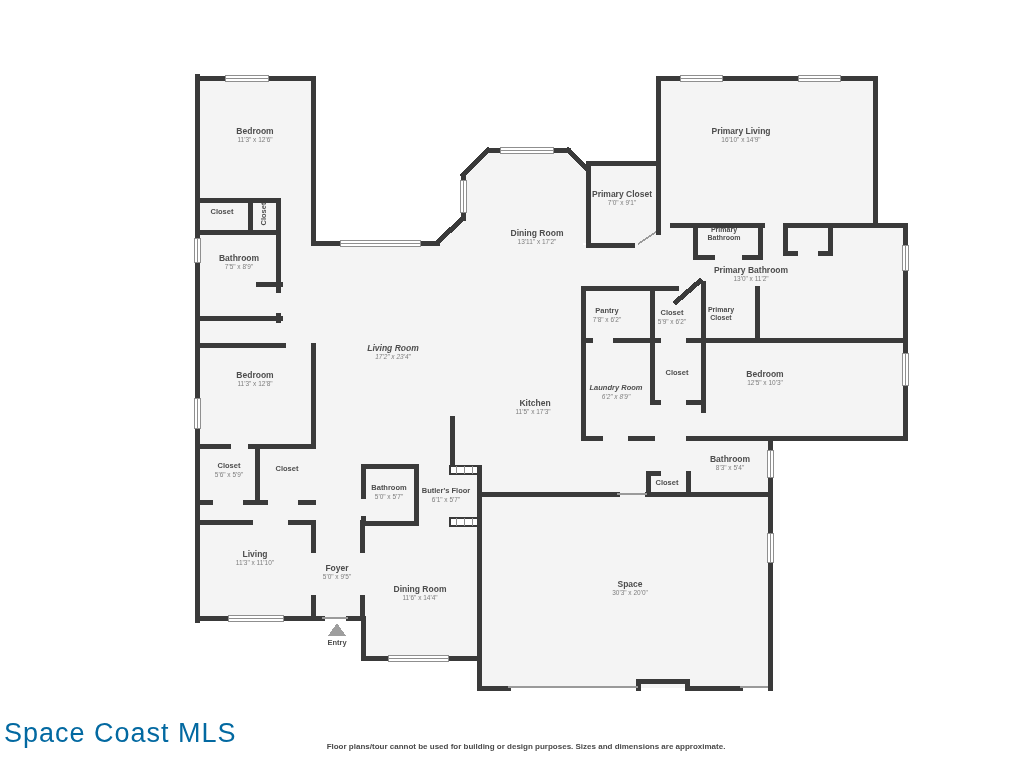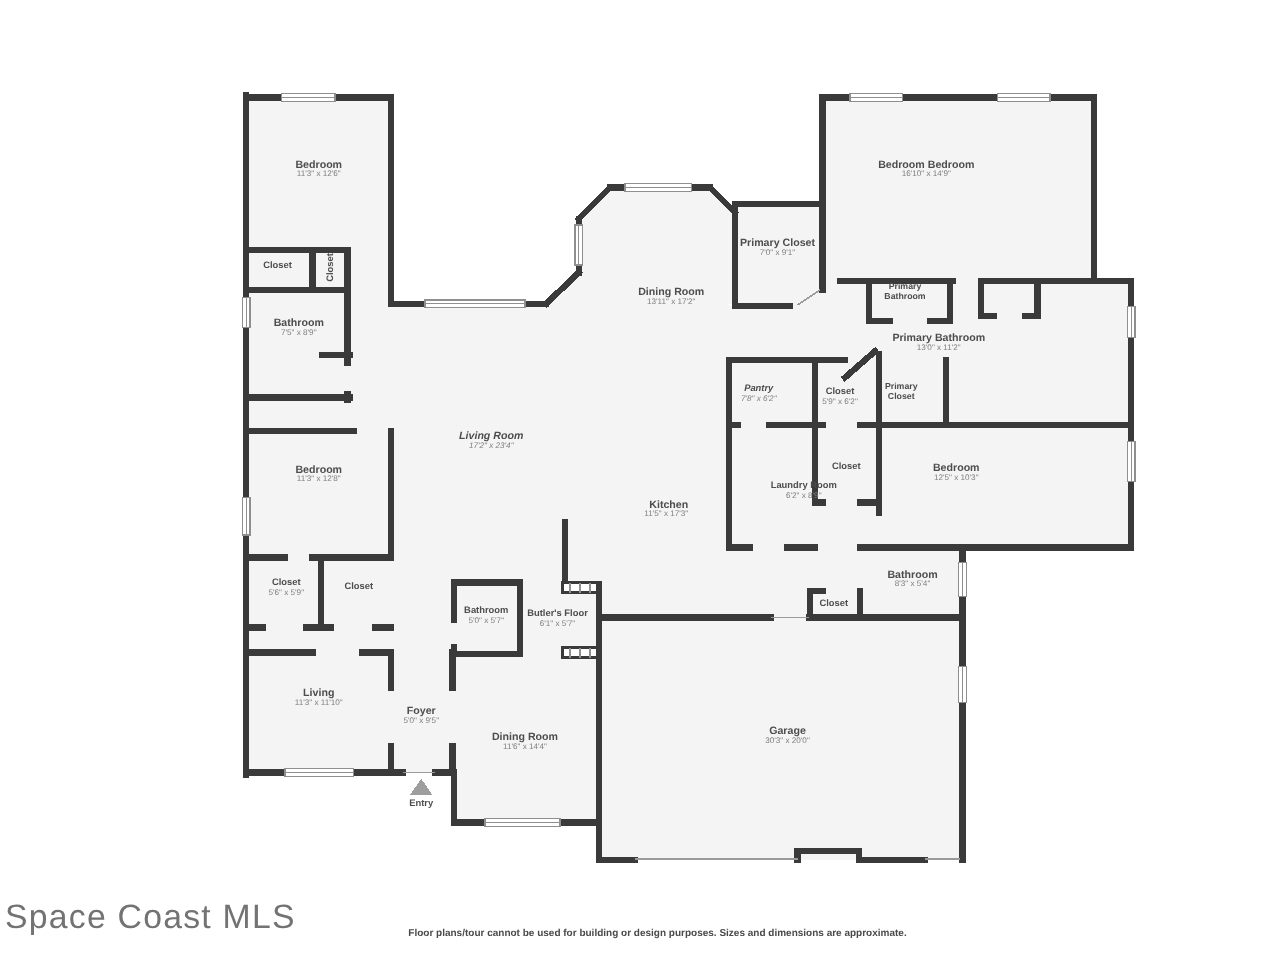--- a/index.html
+++ b/index.html
@@ -14,21 +14,21 @@
   }
   .rn { font-size:8.5px; font-weight:bold; line-height:10px; white-space:nowrap; }
   .rd { font-size:6.5px; font-weight:normal; color:#7e7e7e; line-height:8px; white-space:nowrap; }
   .sm .rn { font-size:7.5px; }
   .wrap2 { width:46px; }
   .wrap2 .rn { white-space:normal; font-size:7px; line-height:8px; }
   .rot { transform:translate(-50%,-50%) rotate(-90deg); }
   .entry-label { font-size:7.5px; font-weight:bold; color:#4d4d4d; }
   .watermark {
     position:absolute; left:4px; top:718px; z-index:4;
-    font-size:27px; color:#737373; letter-spacing:1px;
+    font-size:27px; color:#0369a1; letter-spacing:1px;
     text-shadow:0 0 1px #ffffff; white-space:nowrap;
   }
   .disclaimer {
     position:absolute; left:0; top:742px; width:1024px; z-index:4;
     text-align:center; font-size:8px; font-weight:bold; color:#4a4a4a;margin-left:14px;
   }
 </style>
 </head>
 <body>
 
@@ -193,60 +193,60 @@
   </div>
   <div class="room" style="left:537px; top:228px;">
     <div class="rn">Dining Room</div>
     <div class="rd">13'11" x 17'2"</div>
   </div>
   <div class="room" style="left:622px; top:189px;">
     <div class="rn">Primary Closet</div>
     <div class="rd">7'0" x 9'1"</div>
   </div>
   <div class="room" style="left:741px; top:126px;">
-    <div class="rn">Bedroom Bedroom</div>
+    <div class="rn">Primary Living</div>
     <div class="rd">16'10" x 14'9"</div>
   </div>
   <div class="room wrap2" style="left:724px; top:226px;">
     <div class="rn">Primary Bathroom</div>
   </div>
   <div class="room" style="left:751px; top:265px;">
     <div class="rn">Primary Bathroom</div>
     <div class="rd">13'0" x 11'2"</div>
   </div>
   <div class="room wrap2" style="left:721px; top:306px;">
     <div class="rn">Primary Closet</div>
   </div>
-  <div class="room sm" style="left:607px; top:306px;font-style:italic;">
+  <div class="room sm" style="left:607px; top:306px;">
     <div class="rn">Pantry</div>
     <div class="rd">7'8" x 6'2"</div>
   </div>
   <div class="room sm" style="left:672px; top:308px;">
     <div class="rn">Closet</div>
     <div class="rd">5'9" x 6'2"</div>
   </div>
-  <div class="room sm" style="left:643px; top:383px;">
+  <div class="room sm" style="left:616px; top:383px;font-style:italic;">
     <div class="rn">Laundry Room</div>
     <div class="rd">6'2" x 8'9"</div>
   </div>
   <div class="room sm" style="left:677px; top:368px;">
     <div class="rn">Closet</div>
   </div>
   <div class="room" style="left:765px; top:369px;">
     <div class="rn">Bedroom</div>
     <div class="rd">12'5" x 10'3"</div>
   </div>
   <div class="room" style="left:730px; top:454px;">
     <div class="rn">Bathroom</div>
     <div class="rd">8'3" x 5'4"</div>
   </div>
   <div class="room sm" style="left:667px; top:478px;">
     <div class="rn">Closet</div>
   </div>
   <div class="room" style="left:630px; top:579px;">
-    <div class="rn">Garage</div>
+    <div class="rn">Space</div>
     <div class="rd">30'3" x 20'0"</div>
   </div>
 
   <div class="watermark">Space Coast MLS</div>
   <div class="disclaimer">Floor plans/tour cannot be used for building or design purposes. Sizes and dimensions are approximate.</div>
 
 </div>
 
 </body></html>

